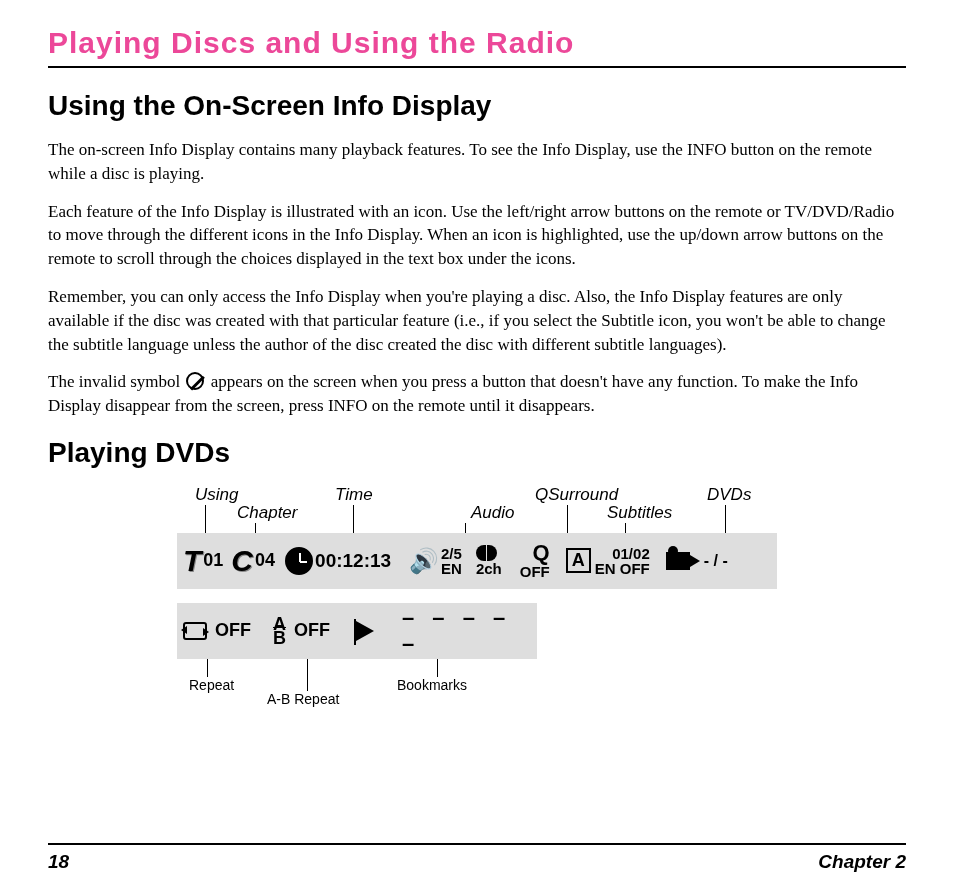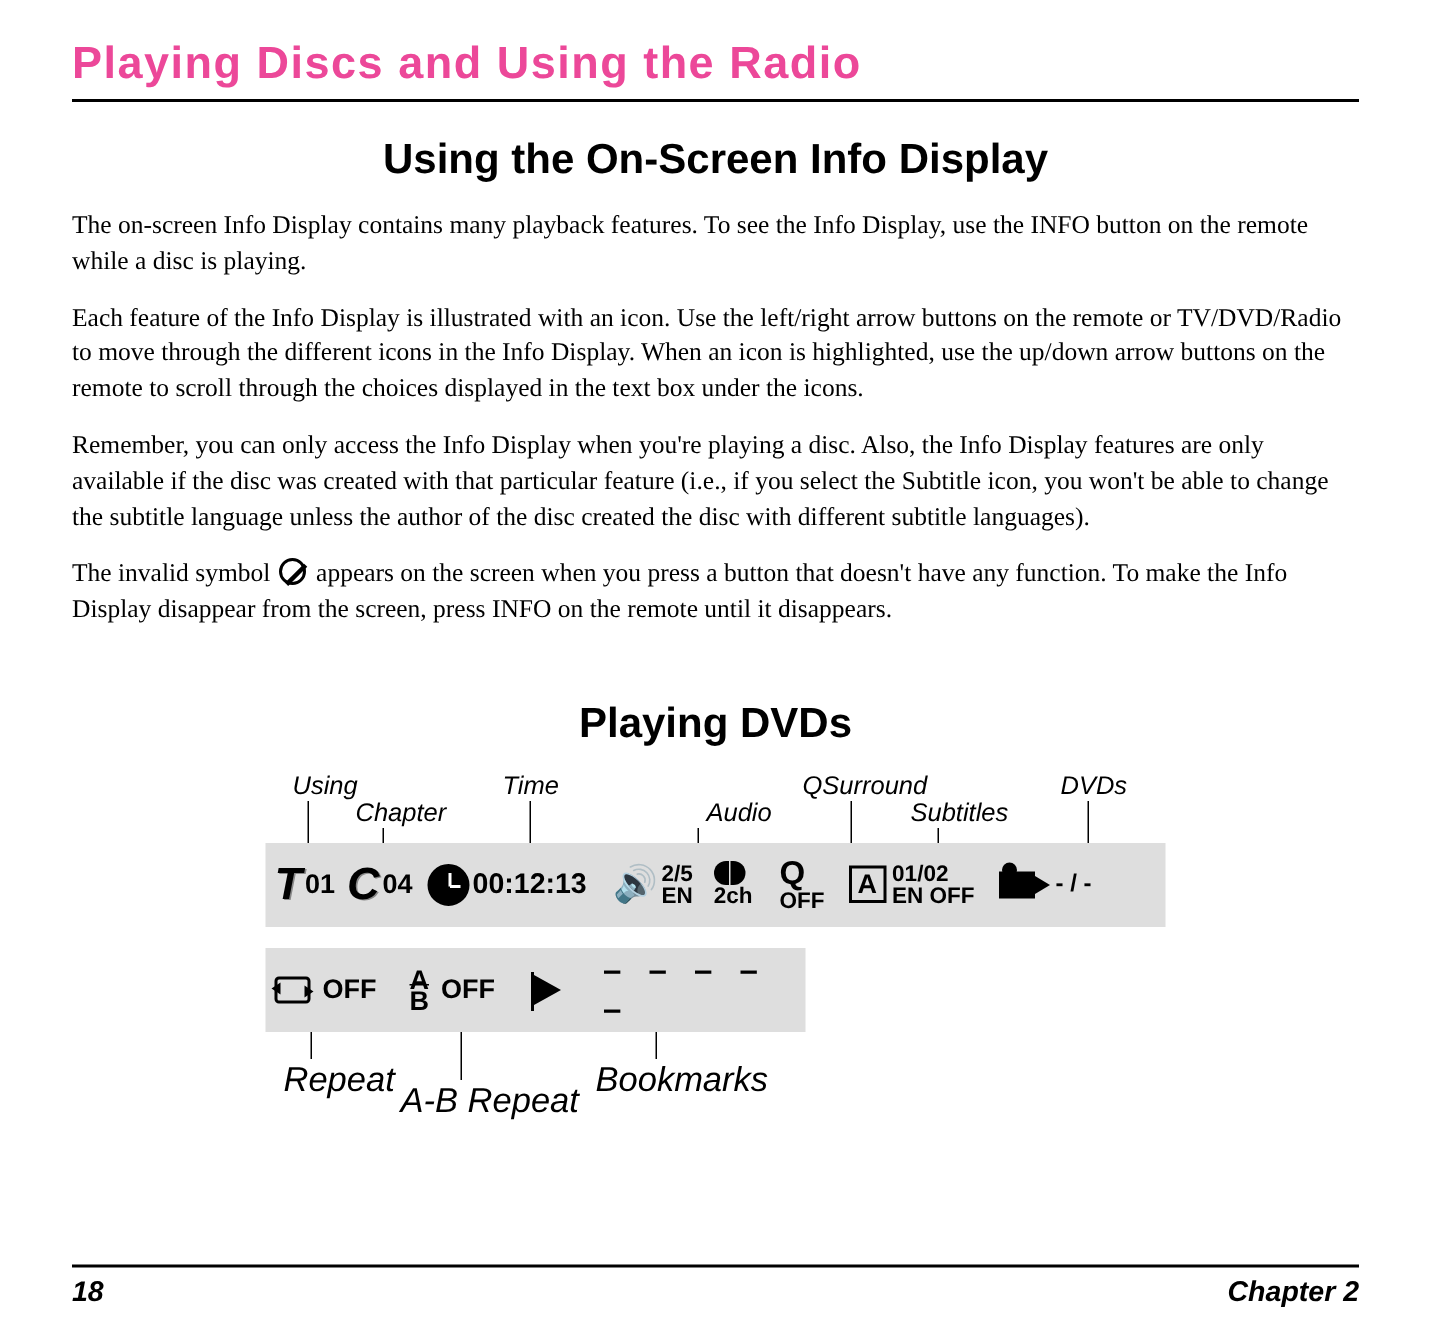--- a/index.html
+++ b/index.html
@@ -21,21 +21,20 @@
     border-bottom: 2px solid #000;
     padding-bottom: 6px;
     margin-bottom: 22px;
     font-stretch: expanded;
   }
   .section-title {
     font-family: 'Trebuchet MS', Arial, sans-serif;
     font-weight: 700;
     font-size: 28px;
     margin-bottom: 16px;
-    text-align: center;
   }
   .body-text {
     font-size: 17px;
     line-height: 1.4;
     margin-bottom: 14px;
   }
   .invalid-symbol {
     display: inline-block;
     width: 18px;
     height: 18px;
@@ -48,21 +47,21 @@
   .invalid-symbol::after {
     content: '';
     position: absolute;
     width: 2.5px;
     height: 18px;
     background: #000;
     left: 7.5px;
     top: 0;
     transform: rotate(45deg);
   }
-  .section2 { margin-top: 48px; }
+  .section2 { margin-top: 19px; }
   .diagram {
     margin: 12px auto 0;
     width: 600px;
     font-family: Arial, Helvetica, sans-serif;
   }
   .labels-top {
     position: relative;
     height: 48px;
     font-style: italic;
     font-size: 17px;
@@ -96,41 +95,40 @@
     border-radius: 50%;
     position: relative;
     background: #000;
   }
   .clock-icon::before {
     content:'';position:absolute;background:#fff;width:2px;height:9px;left:12px;top:4px;
   }
   .clock-icon::after {
     content:'';position:absolute;background:#fff;width:7px;height:2px;left:13px;top:12px;
   }
-  .stack { display:flex;flex-direction:column;line-height:1;font-size:15px;text-align:left }
+  .stack { display:flex;flex-direction:column;line-height:1;font-size:15px;text-align:right }
   .dolby{display:flex;gap:1px}
   .dolby span{display:inline-block;width:10px;height:16px;background:#000;border-radius:0 10px 10px 0}
   .dolby span:first-child{border-radius:10px 0 0 10px}
   .q-letter{font-family:Arial;font-weight:900;font-size:22px}
   .box-a{border:2px solid #000;padding:0 4px;font-size:18px;font-weight:900}
   .camera-icon{width:24px;height:18px;background:#000;position:relative}
   .camera-icon::after{content:'';position:absolute;right:-10px;top:3px;width:0;height:0;border-top:6px solid transparent;border-bottom:6px solid transparent;border-left:10px solid #000}
   .camera-icon::before{content:'';position:absolute;top:-6px;left:2px;width:10px;height:10px;background:#000;border-radius:50%}
   .repeat-icon{width:24px;height:18px;border:2.5px solid #000;border-radius:3px;position:relative}
   .repeat-icon::before{content:'';position:absolute;right:-4px;top:4px;width:0;height:0;border-left:6px solid #000;border-top:4px solid transparent;border-bottom:4px solid transparent}
   .repeat-icon::after{content:'';position:absolute;left:-4px;bottom:4px;width:0;height:0;border-right:6px solid #000;border-top:4px solid transparent;border-bottom:4px solid transparent}
   .ab-icon{font-family:Arial;font-weight:900;font-size:18px;line-height:0.8;display:flex;flex-direction:column;align-items:center}
   .flag-icon{width:0;height:0;border-top:10px solid transparent;border-bottom:10px solid transparent;border-left:18px solid #000;position:relative}
   .flag-icon::after{content:'';position:absolute;left:-20px;top:-12px;width:2px;height:26px;background:#000}
   .dashes{font-size:22px;letter-spacing:6px;font-weight:900}
   .labels-bot {
     position: relative;
     height: 54px;
-    font-style: italic;
-    font-size: 23px;
+    font-size: 14px;
     font-family: Arial, Helvetica, sans-serif;
   }
   .labels-bot span { position: absolute; white-space: nowrap; }
   .ptr-bot { position: absolute; width: 1px; background: #000; }
   .footer {
     position: absolute;
     bottom: 20px;
     left: 48px;
     right: 48px;
     border-top: 2px solid #000;

